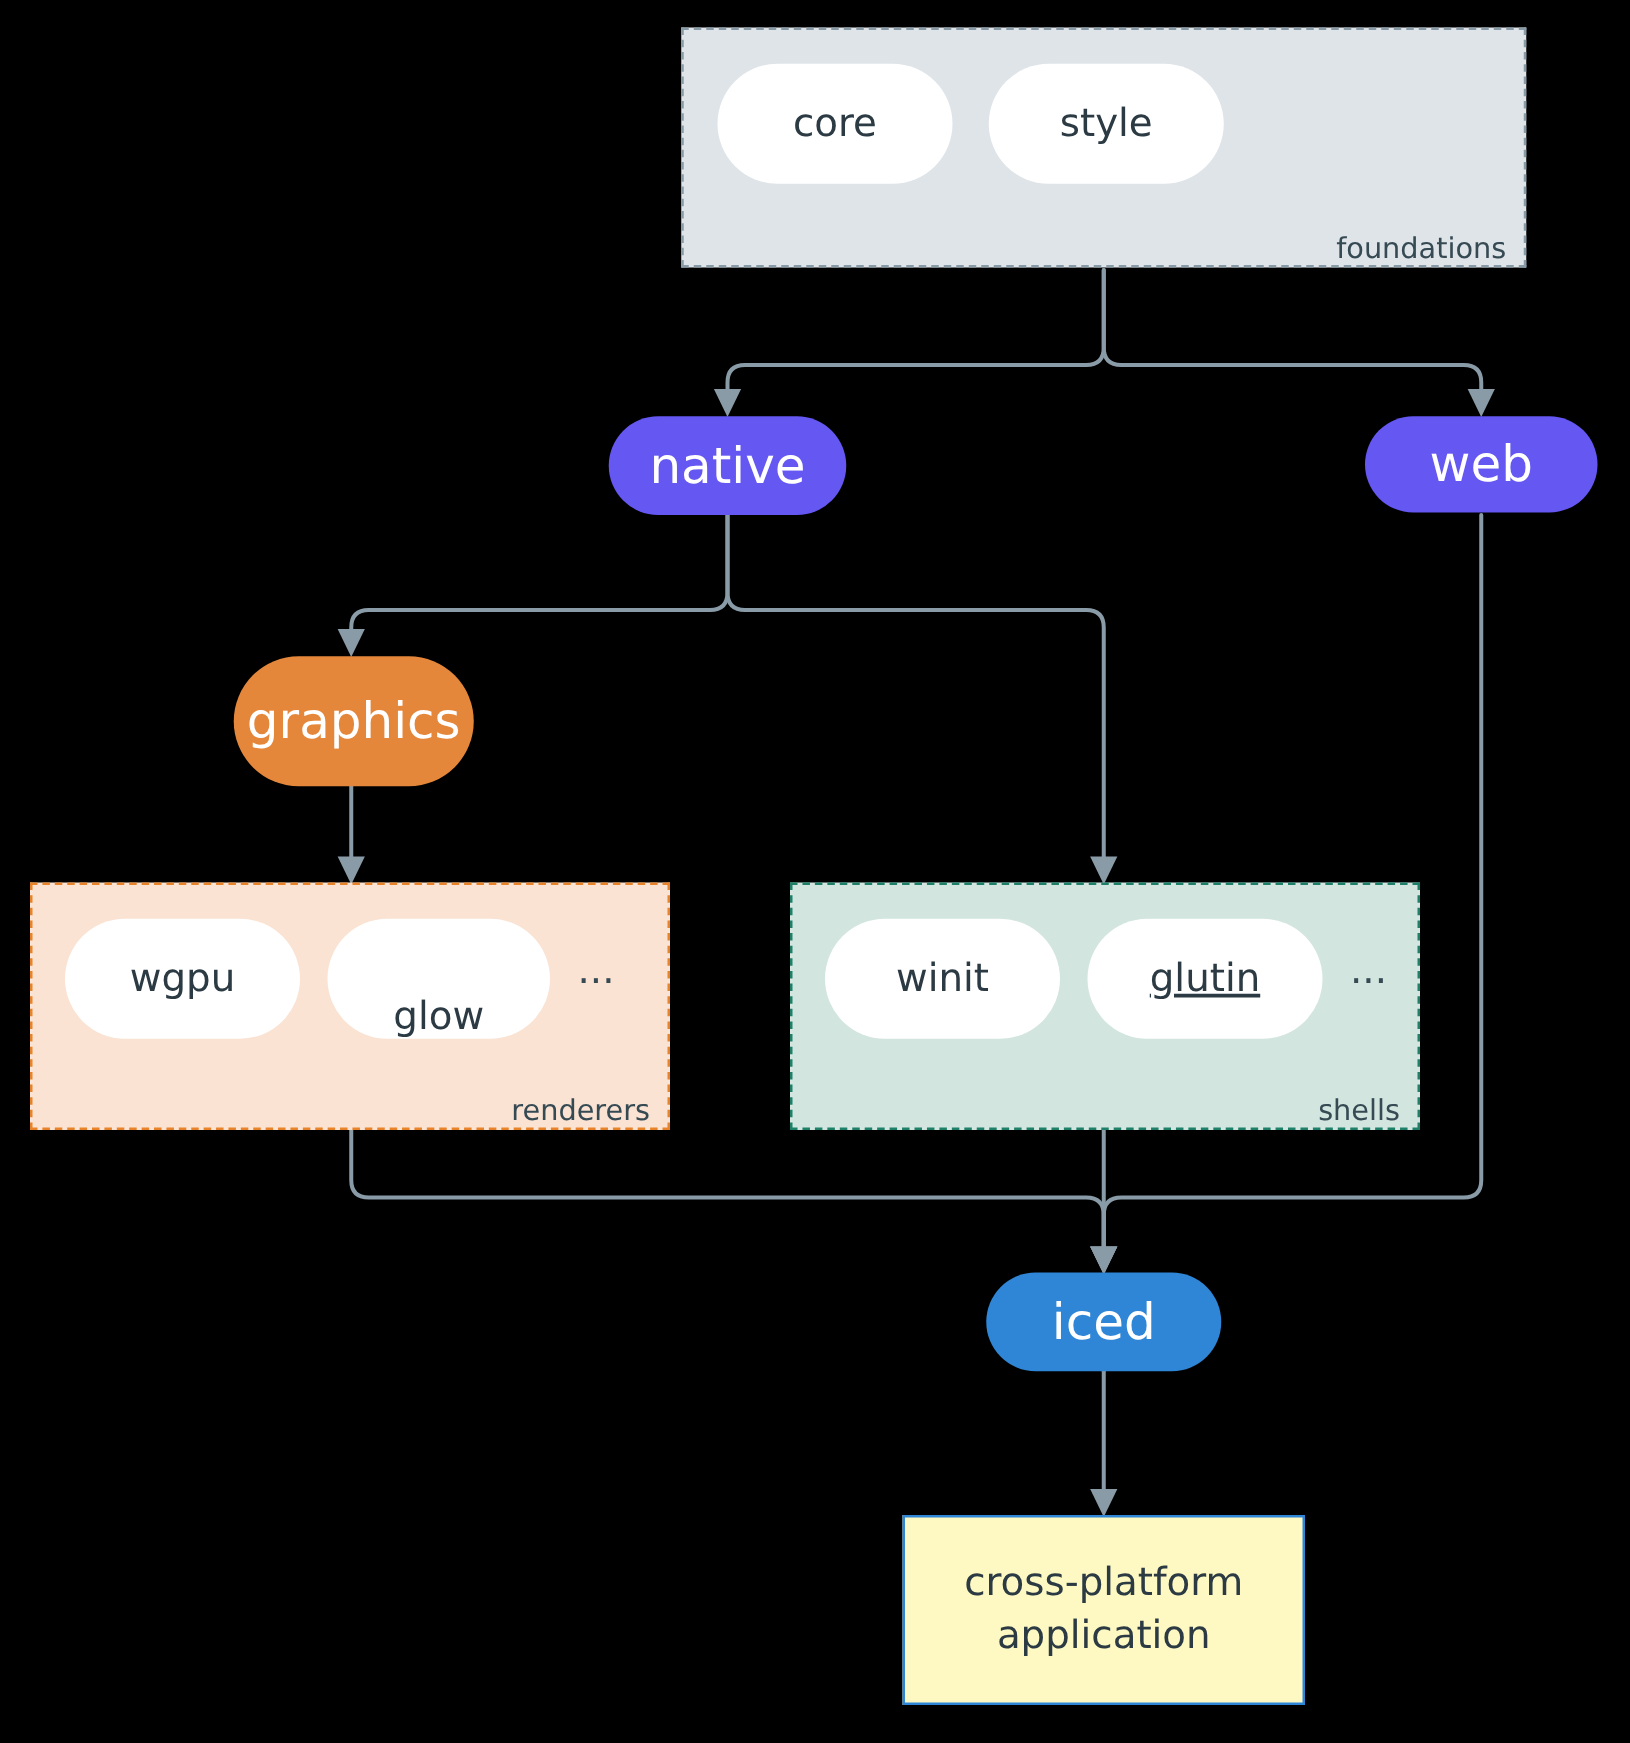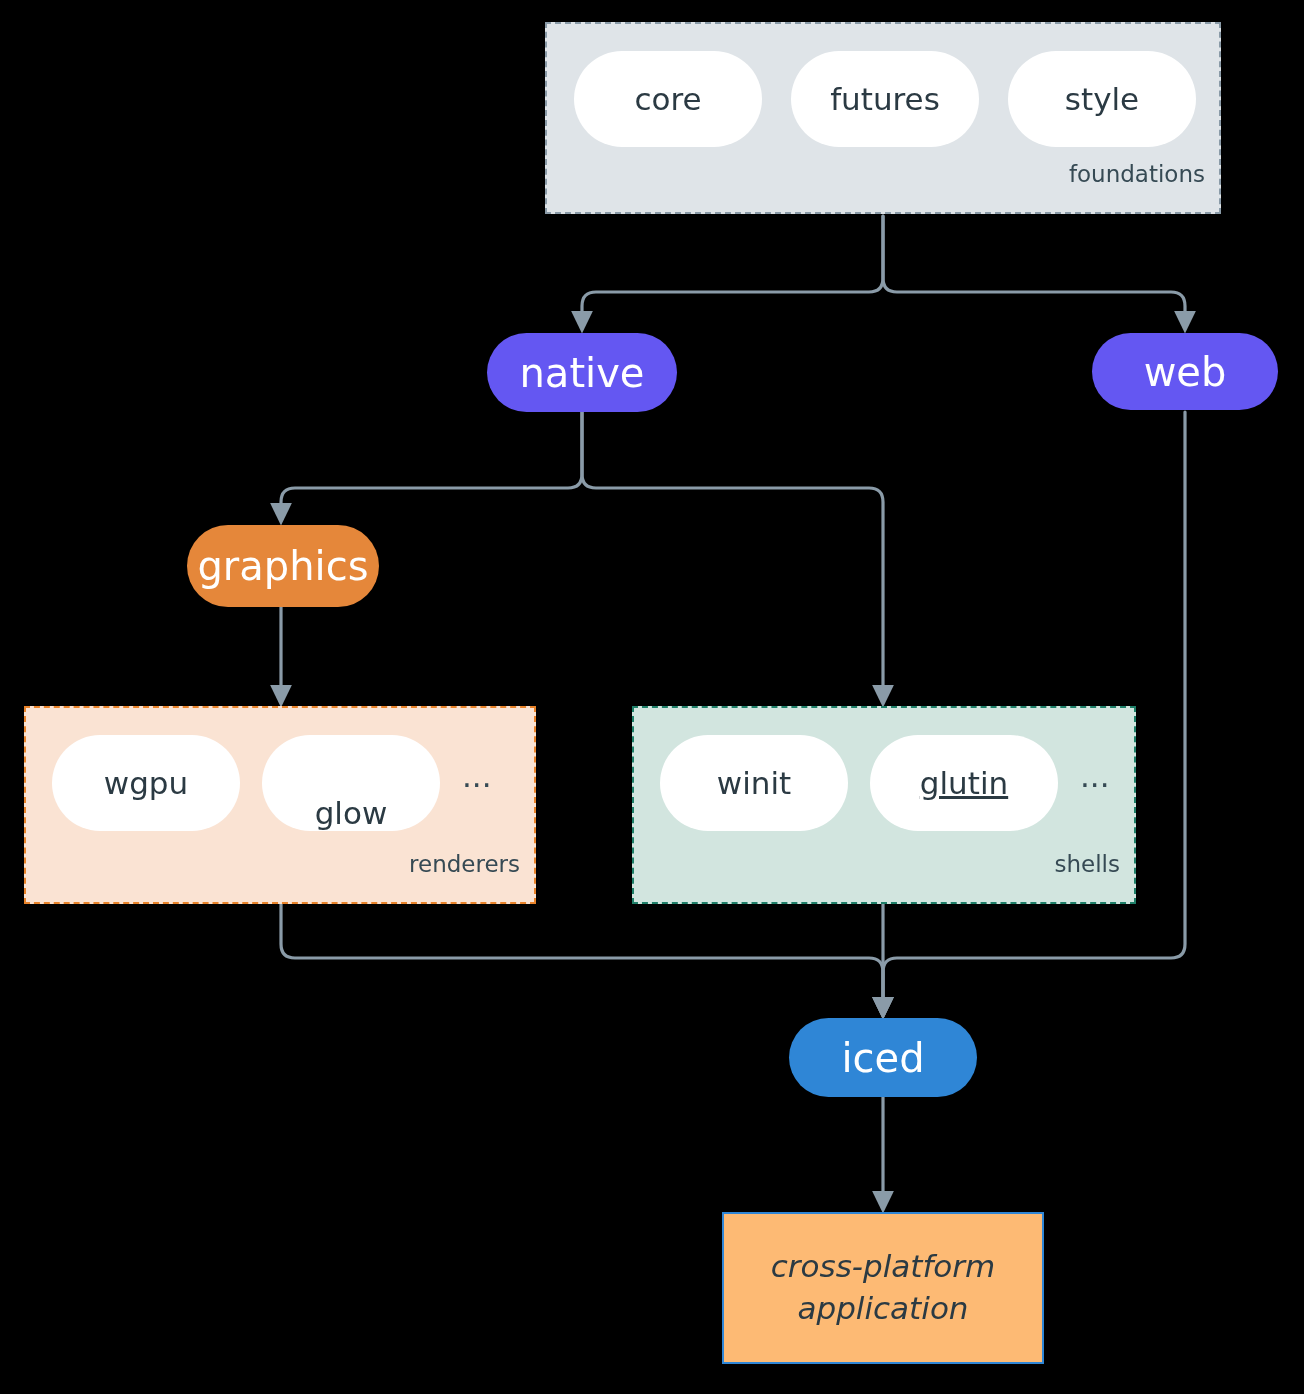--- a/index.html
+++ b/index.html
@@ -30,21 +30,21 @@
   
   .cluster {
     position: absolute;
     box-sizing: border-box;
     border-style: dashed;
     border-width: 2px;
   }
   .cluster-label {
     position: absolute;
     right: 14px;
-    bottom: 25px;
+    bottom: 0;
     font-size: 23px;
     color: #364a54;
     white-space: nowrap;
   }
   .pill-row {
     position: absolute;
     display: flex;
     align-items: center;
   }
 
@@ -117,46 +117,45 @@
     left: 1092px;
     top: 333px;
     width: 186px;
     height: 77px;
     background: #6457f2;
   }
   .node-graphics {
     left: 187px;
     top: 525px;
     width: 192px;
-    height: 82px;
+    height: 104px;
     background: #e5873a;
   }
   .node-iced {
     left: 789px;
     top: 1018px;
     width: 188px;
     height: 79px;
     background: #2f86d6;
   }
 
   
   .rect-node {
     position: absolute;
     box-sizing: border-box;
-    background: #fdba74;
+    background: #fef9c3;
     border: 2px solid #2f86d6;
     display: flex;
     flex-direction: column;
     align-items: center;
     justify-content: center;
     color: #2b3a43;
     font-size: 31px;
     line-height: 1.35;
     text-align: center;
-    font-style: italic;
   }
   .node-app {
     left: 722px;
     top: 1212px;
     width: 322px;
     height: 152px;
   }
 </style>
 </head>
 <body>
@@ -190,23 +189,20 @@
       <path d="M883,1097 L883,1202" marker-end="url(#arrowhead)"></path>
     </g>
   </svg>
 
   <div class="cluster cluster-foundations">
     <div class="pill-row" style="left:27px; top:27px; gap:29px;">
       <div class="pill" style="width:188px;">
         <span>core</span>
       </div>
       <div class="pill" style="width:188px;">
-        <span>futures</span>
-      </div>
-      <div class="pill" style="width:188px;">
         <span>style</span>
       </div>
     </div>
     <div class="cluster-label">foundations</div>
   </div>
 
   <div class="cluster cluster-renderers">
     <div class="pill-row" style="left:26px; top:27px; gap:22px;">
       <div class="pill" style="width:188px;">
         <span>wgpu</span>

